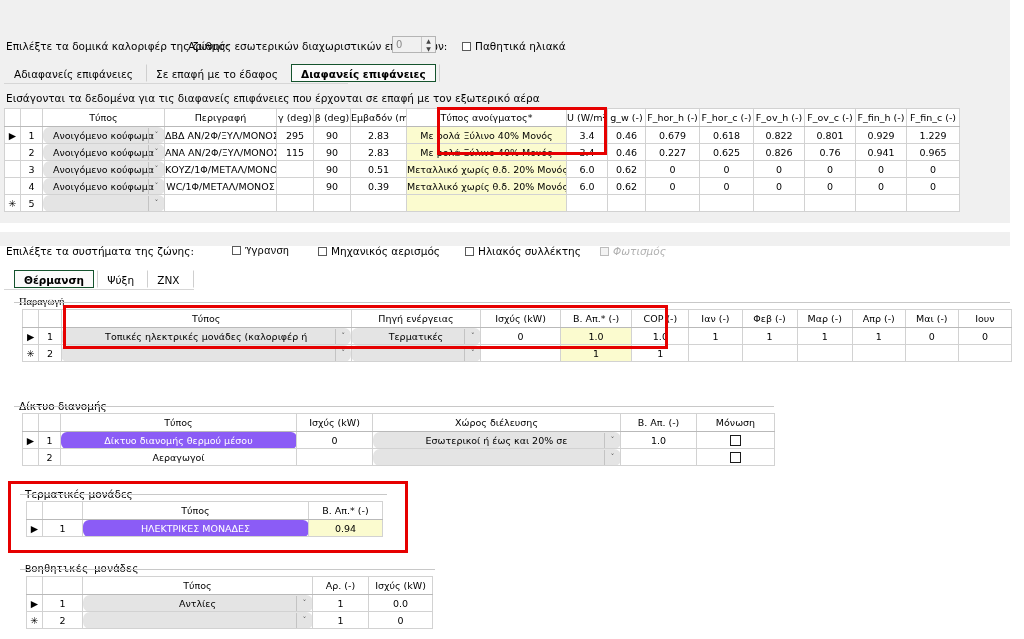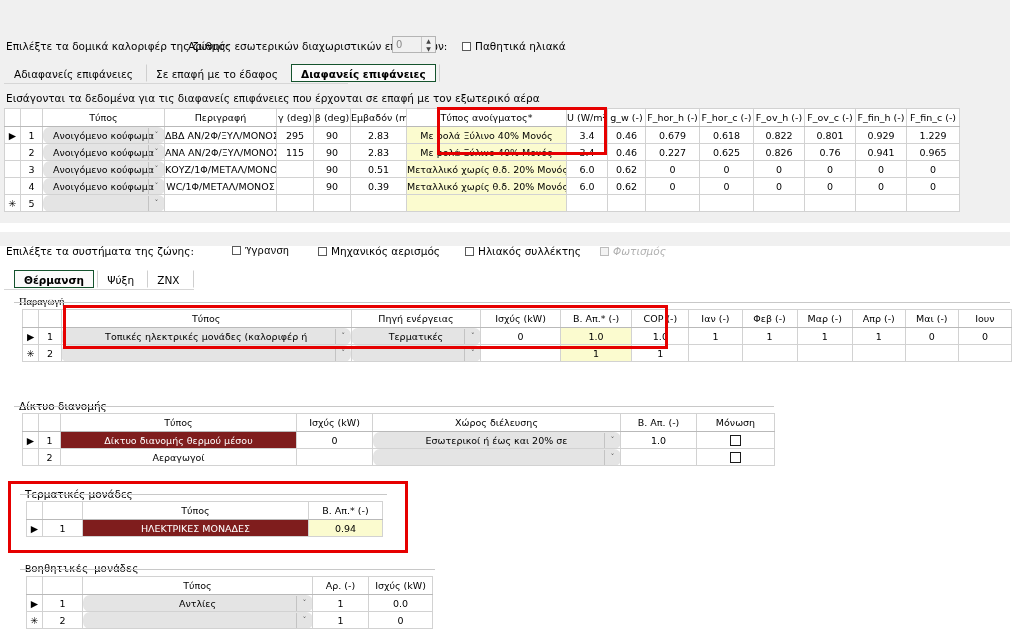--- a/index.html
+++ b/index.html
@@ -43,21 +43,21 @@
   table.g th{background:#fff;border-bottom:1px solid #b9b9b9;font-size:9.5px;height:18px;}
   td.rowhdr{background:#fff;width:18px;}
   td.rownum{background:#fff;width:22px;text-align:center;}
   .arrow{color:#000;font-size:8px;}
   .star{font-size:10px;color:#000;}
   td.combo{background:#e4e4e4;position:relative;text-align:center;padding-right:16px;border-radius:7px;}
   td.combo .cv{display:block;overflow:hidden;text-overflow:ellipsis;white-space:nowrap;}
   td.combo .arr{position:absolute;right:0;top:0;bottom:0;width:15px;border-left:1px solid #c3c3c3;
         display:flex;align-items:center;justify-content:center;font-size:7px;color:#333;}
   td.yellow{background:#fbfbcf;}
-  td.blue{background:#7f1d1d;color:#fff;}
+  td.blue{background:#8b5cf6;color:#fff;border-radius:6px;}
   .ckcell{display:inline-block;width:11px;height:11px;border:1.4px solid #1b1b1b;background:#fff;
         vertical-align:-2px;box-sizing:border-box;}
 
   
   .redbox{position:absolute;border:3px solid #e60000;box-sizing:border-box;pointer-events:none;}
 
   
   #mid-panel{left:0;top:232px;width:1010px;height:14px;background:#f0f0f0;}
   #sys-label{position:absolute;left:6px;top:245px;font-size:10.5px;white-space:nowrap;}
   .sys-chk{position:absolute;top:245px;font-size:10.5px;white-space:nowrap;}

